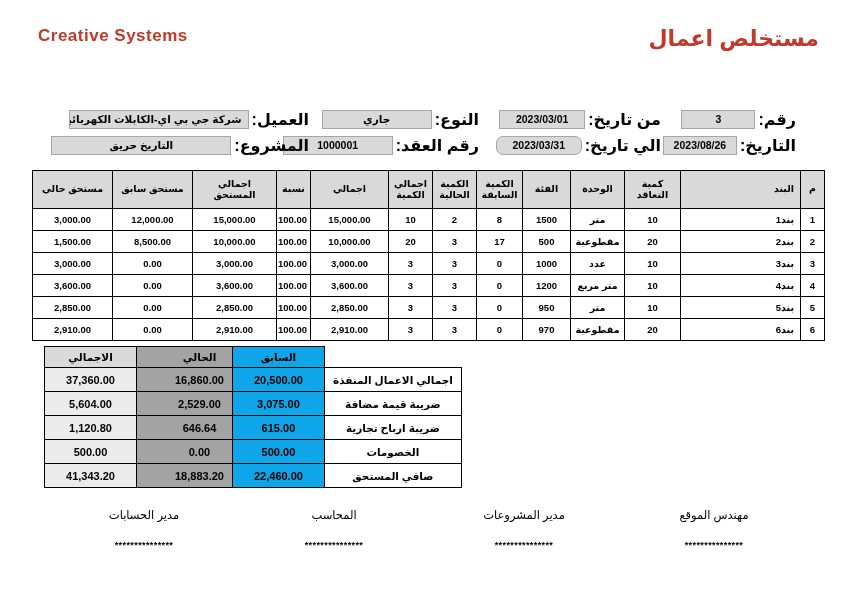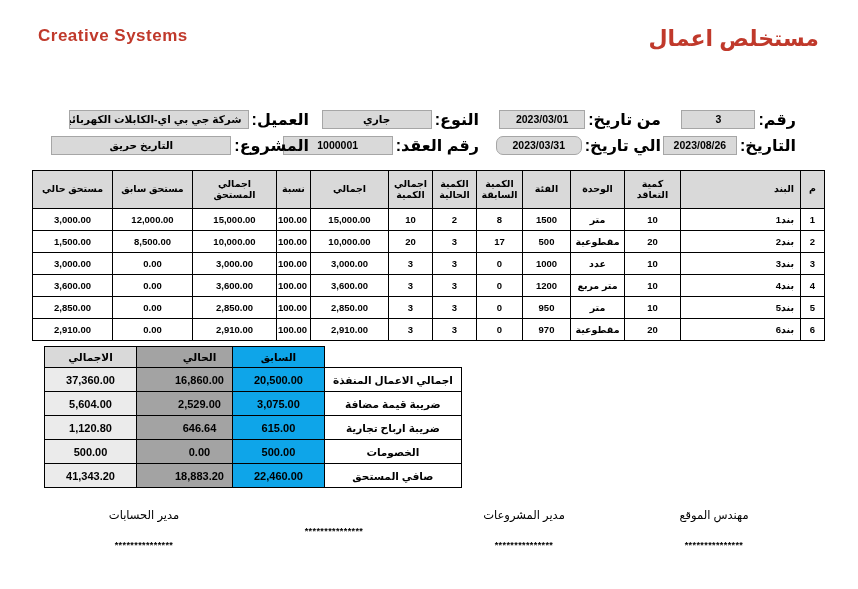--- a/index.html
+++ b/index.html
@@ -461,19 +461,20 @@
 <div class="signatures">
     <div class="sig">
       <div class="sig-title">مهندس الموقع</div>
       <div class="sig-line">***************</div>
     </div>
     <div class="sig">
       <div class="sig-title">مدير المشروعات</div>
       <div class="sig-line">***************</div>
     </div>
     <div class="sig">
+      <div class="sig-title">المحاسب</div>
       <div class="sig-line">***************</div>
     </div>
     <div class="sig">
       <div class="sig-title">مدير الحسابات</div>
       <div class="sig-line">***************</div>
     </div>
   </div>
 
 </body></html>

